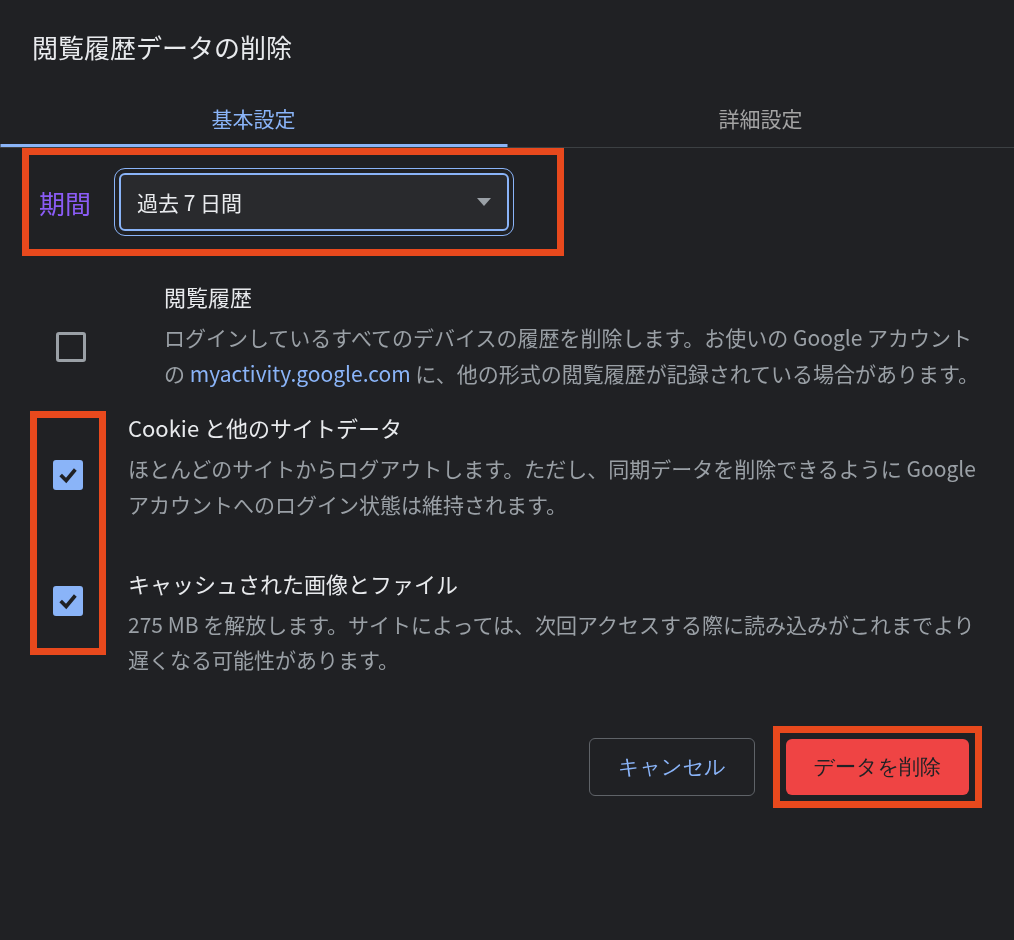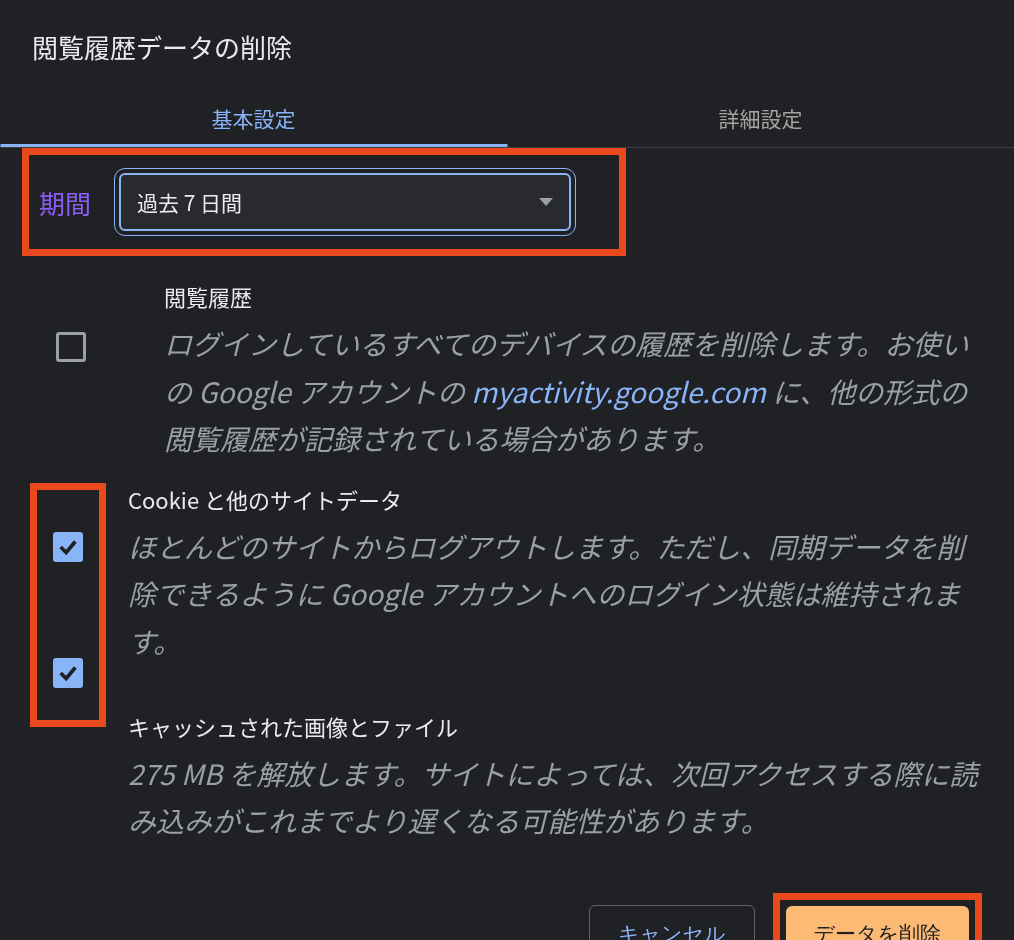--- a/index.html
+++ b/index.html
@@ -52,21 +52,21 @@
     }
     .content {
       padding: 0 32px;
     }
     .time-range-label {
       font-size: 26px;
       color: #8b5cf6;
     }
     .dropdown {
       flex-grow: 0;
-      width: 452px;
+      width: 390px;
       background-color: #292a2d;
       border: 1px solid #5f6368;
       border-radius: 6px;
       padding: 12px 16px;
       display: flex;
       align-items: center;
       justify-content: space-between;
       cursor: pointer;
     }
     .dropdown.focused {
@@ -132,24 +132,23 @@
     }
     .option-text {
       flex: 1;
     }
     .option-title {
       font-size: 22px;
       color: #e8eaed;
       margin-bottom: 8px;
     }
     .option-desc {
-      font-size: 28px;
+      font-size: 21px;
       color: #9aa0a6;
       line-height: 1.7;
-      font-style: italic;
     }
     .option-desc a {
       color: #8ab4f8;
       text-decoration: none;
     }
     .row-first {
       align-items: flex-start;
     }
     .row-first .checkbox-wrapper-plain {
       padding-top: 52px;
@@ -183,21 +182,21 @@
       border-radius: 6px;
       cursor: pointer;
       border: none;
     }
     .btn-cancel {
       background-color: transparent;
       border: 1px solid #5f6368;
       color: #8ab4f8;
     }
     .btn-confirm {
-      background-color: #fdba74;
+      background-color: #ef4444;
       color: #202124;
     }
     .confirm-highlight {
       padding: 6px;
     }
   </style>
 </head>
 <body>
 
 <div class="dialog">

